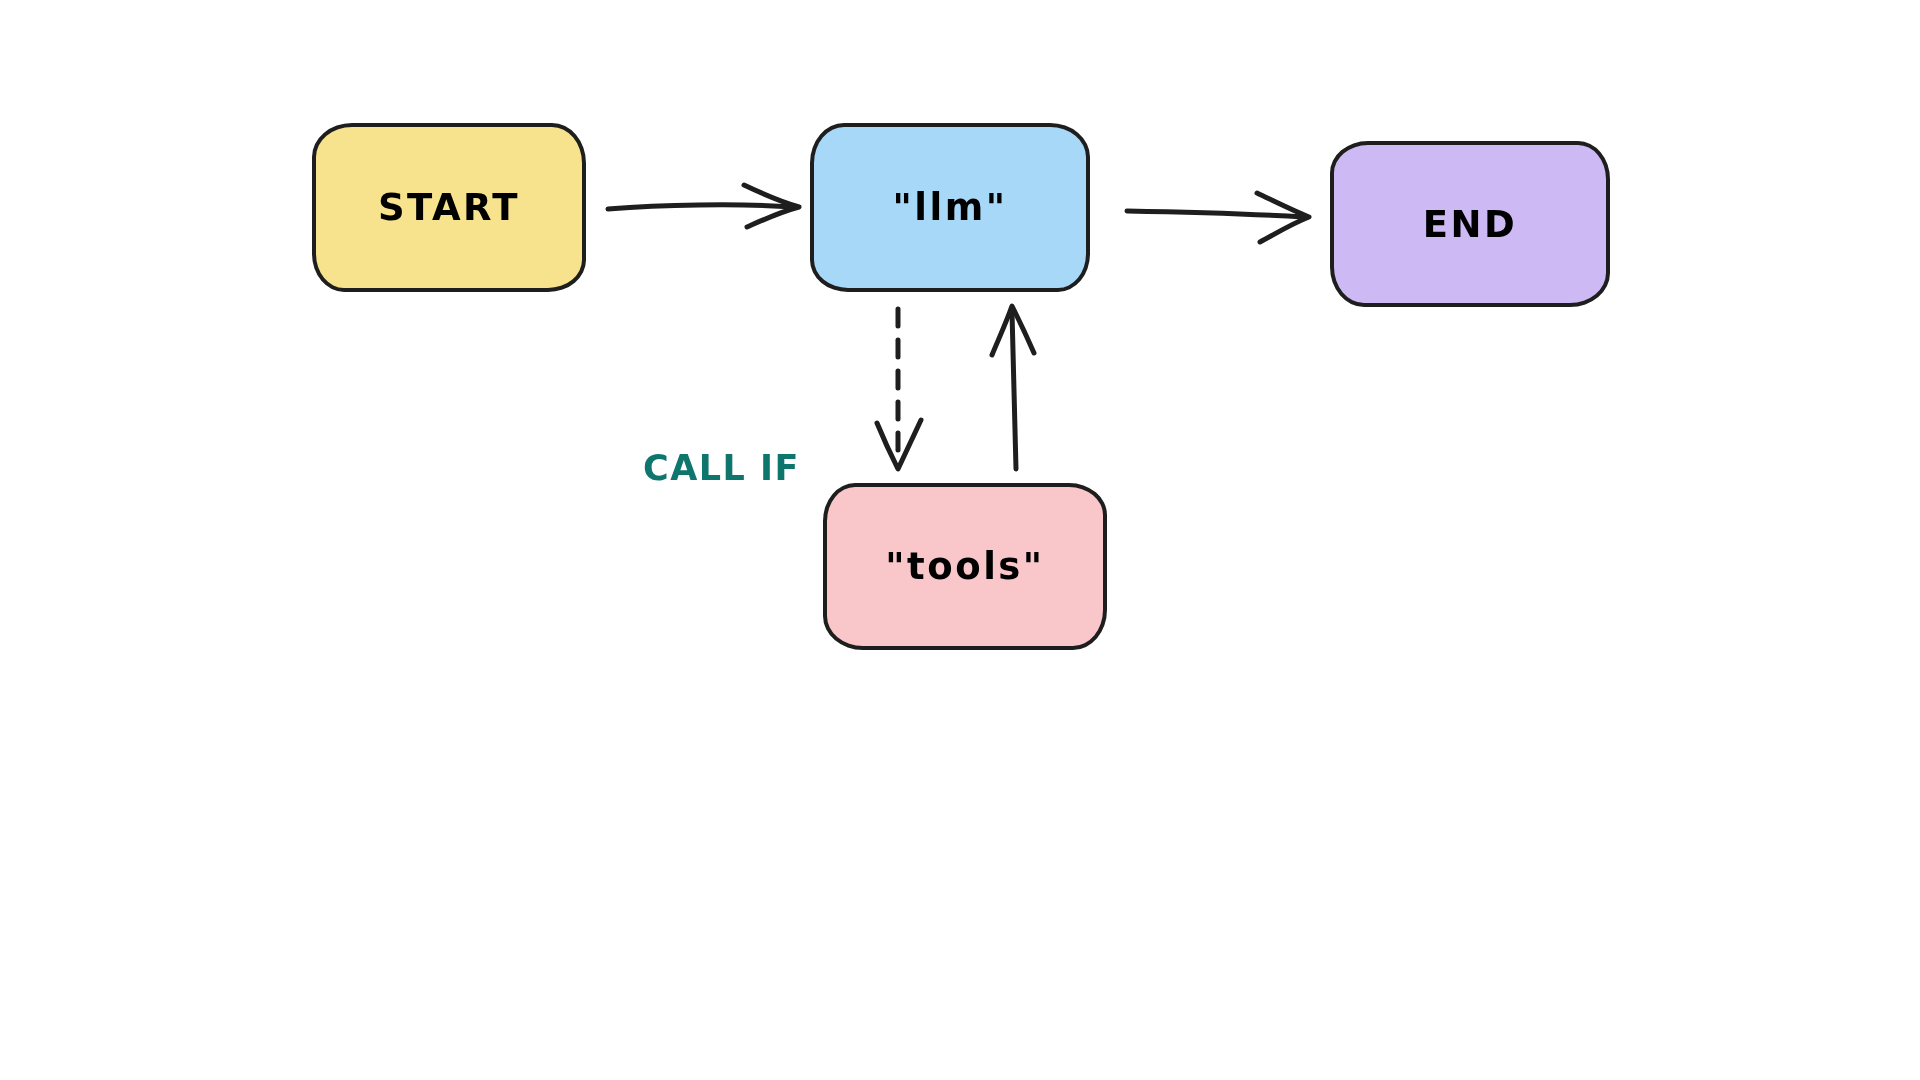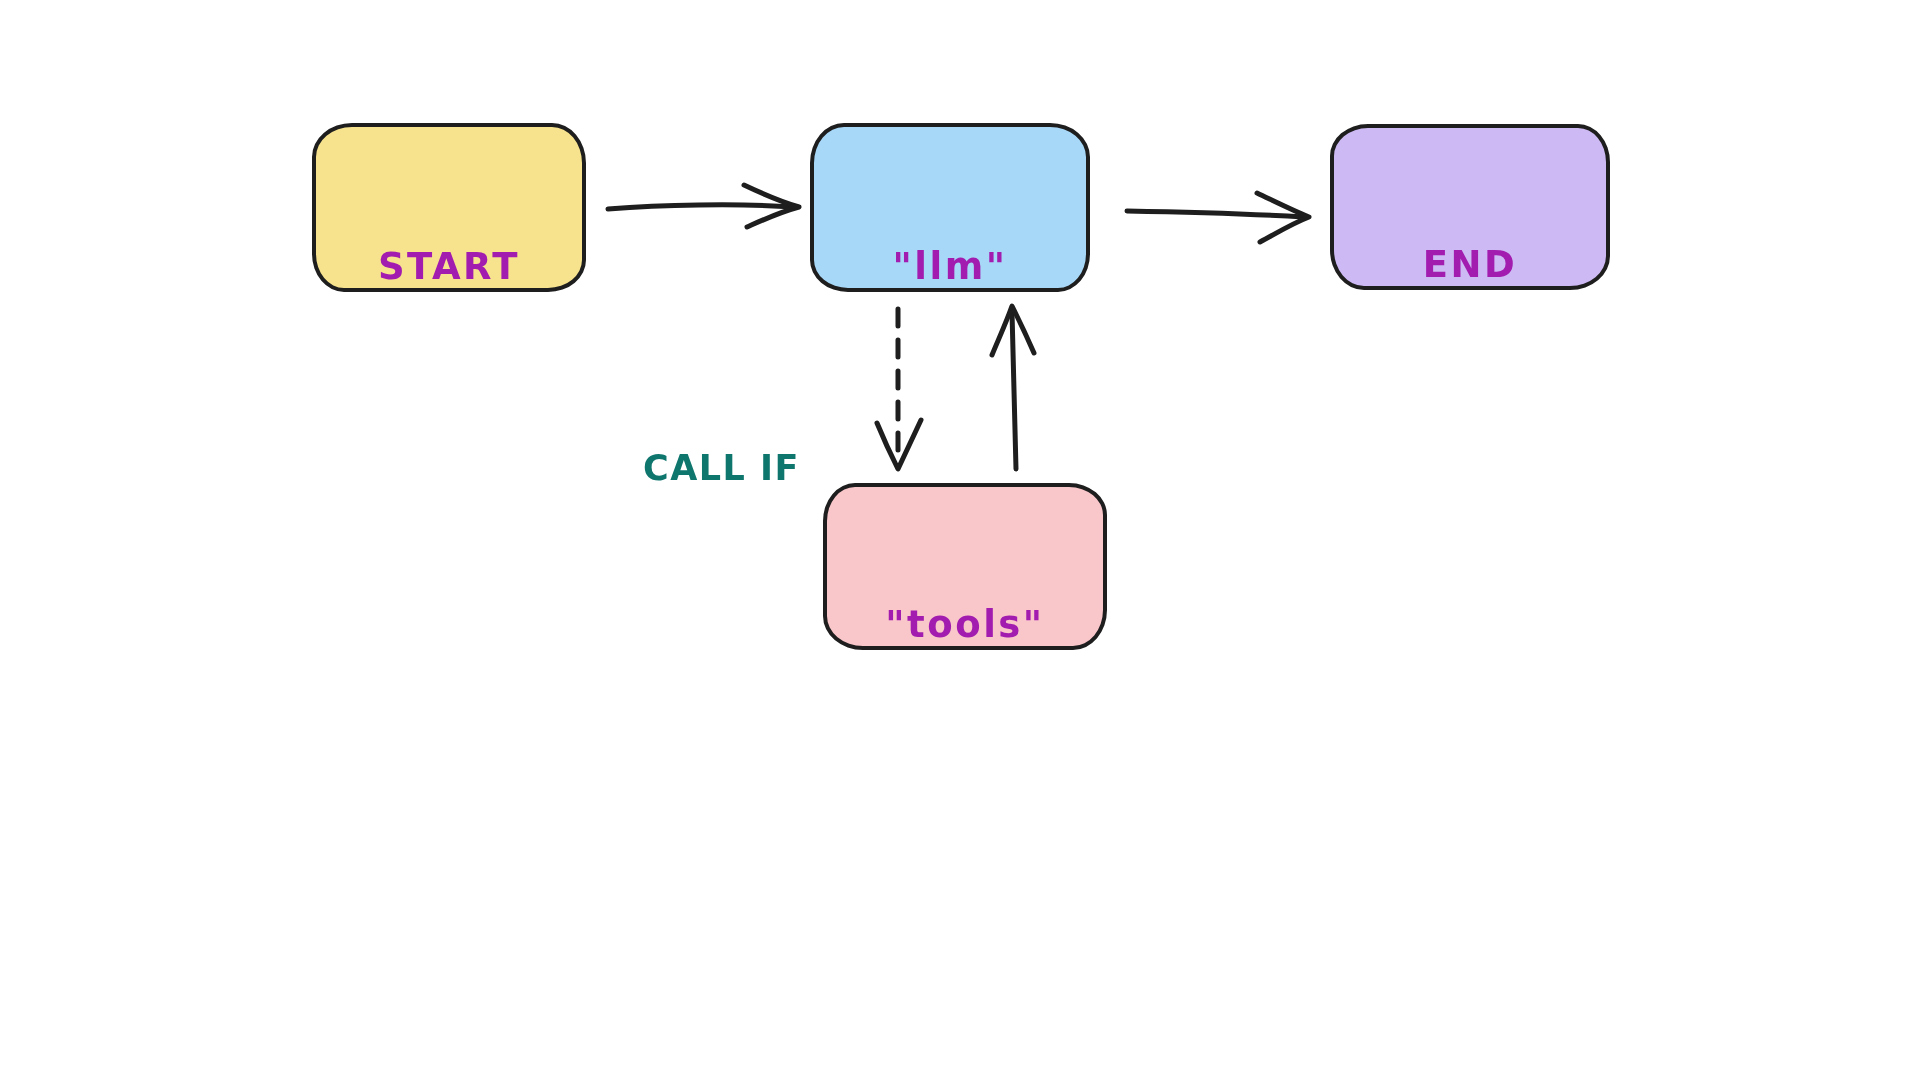--- a/index.html
+++ b/index.html
@@ -11,24 +11,24 @@
   .canvas {
     position: relative;
     width: 1920px;
     height: 1080px;
     background: #ffffff;
     overflow: hidden;
   }
   .node {
     position: absolute;
     display: flex;
-    align-items: flex-end;
+    align-items: center;
     justify-content: center;
     border: 4.5px solid #1e1e1e;
-    color: #a21caf;
+    color: #000000;
     font-size: 37px;
     font-weight: bold;
     letter-spacing: 2.5px;
     box-sizing: border-box;
   }
   .node-start {
     left: 312px; top: 123px; width: 274px; height: 169px;
     border-radius: 40px 34px 38px 32px / 34px 40px 32px 38px;
   }
   .node-llm {
@@ -76,21 +76,21 @@
 <div class="canvas">
 
   <div class="node node-start" style="background-color: rgb(247, 227, 141);">
     <span>START</span>
   </div>
 
   <div class="node node-llm" style="background-color: rgb(168, 216, 248);">
     <span>"llm"</span>
   </div>
 
-  <div class="node node-end" style="background-color: rgb(205, 185, 243);">
+  <div class="node node-end" style="background-color: rgb(205, 185, 243); margin-top: 17px;">
     <span>END</span>
   </div>
 
   <div class="node node-tools" style="background-color: rgb(249, 198, 202);">
     <span>"tools"</span>
   </div>
 
   <svg class="arrows" viewBox="0 0 1920 1080" xmlns="http://www.w3.org/2000/svg">
     <g>
       <path d="M 608 209 C 660 205, 735 203, 794 207"></path>

